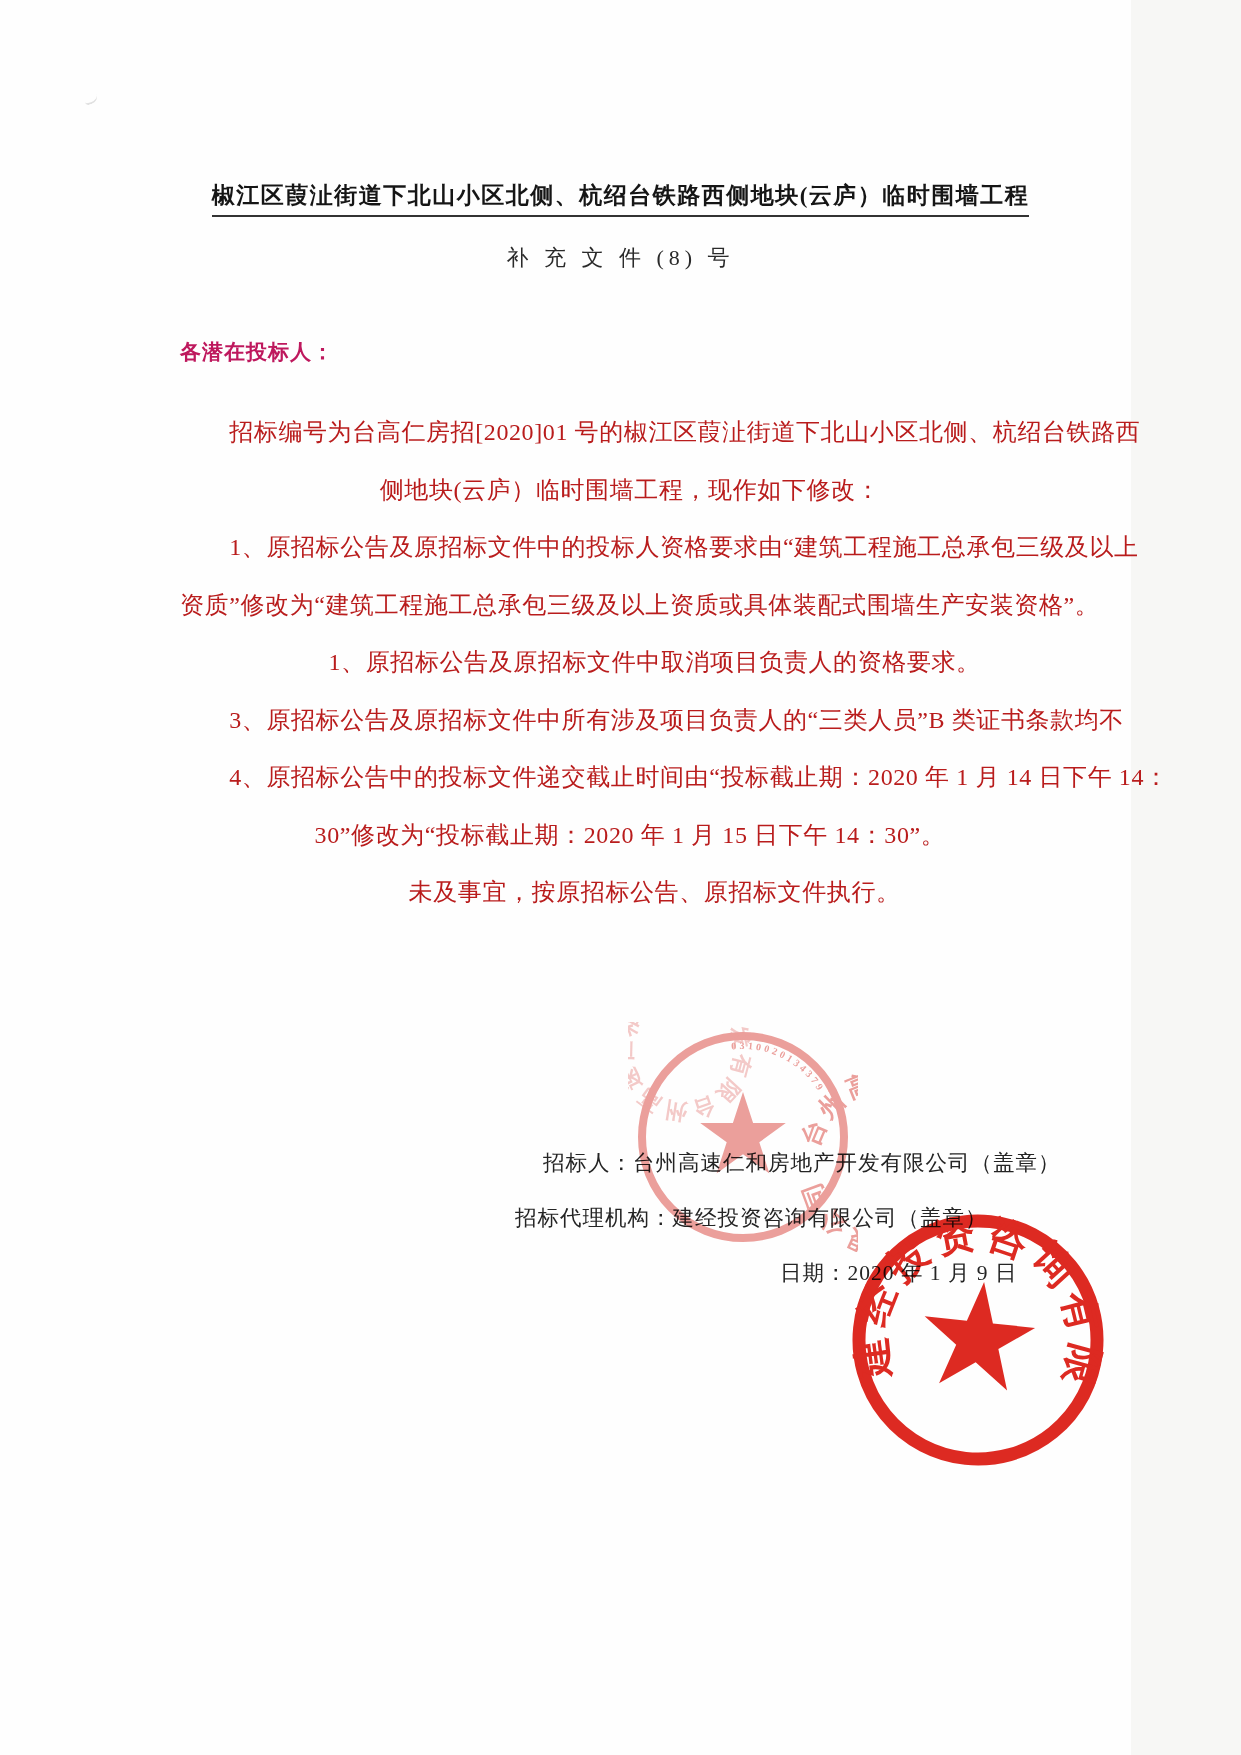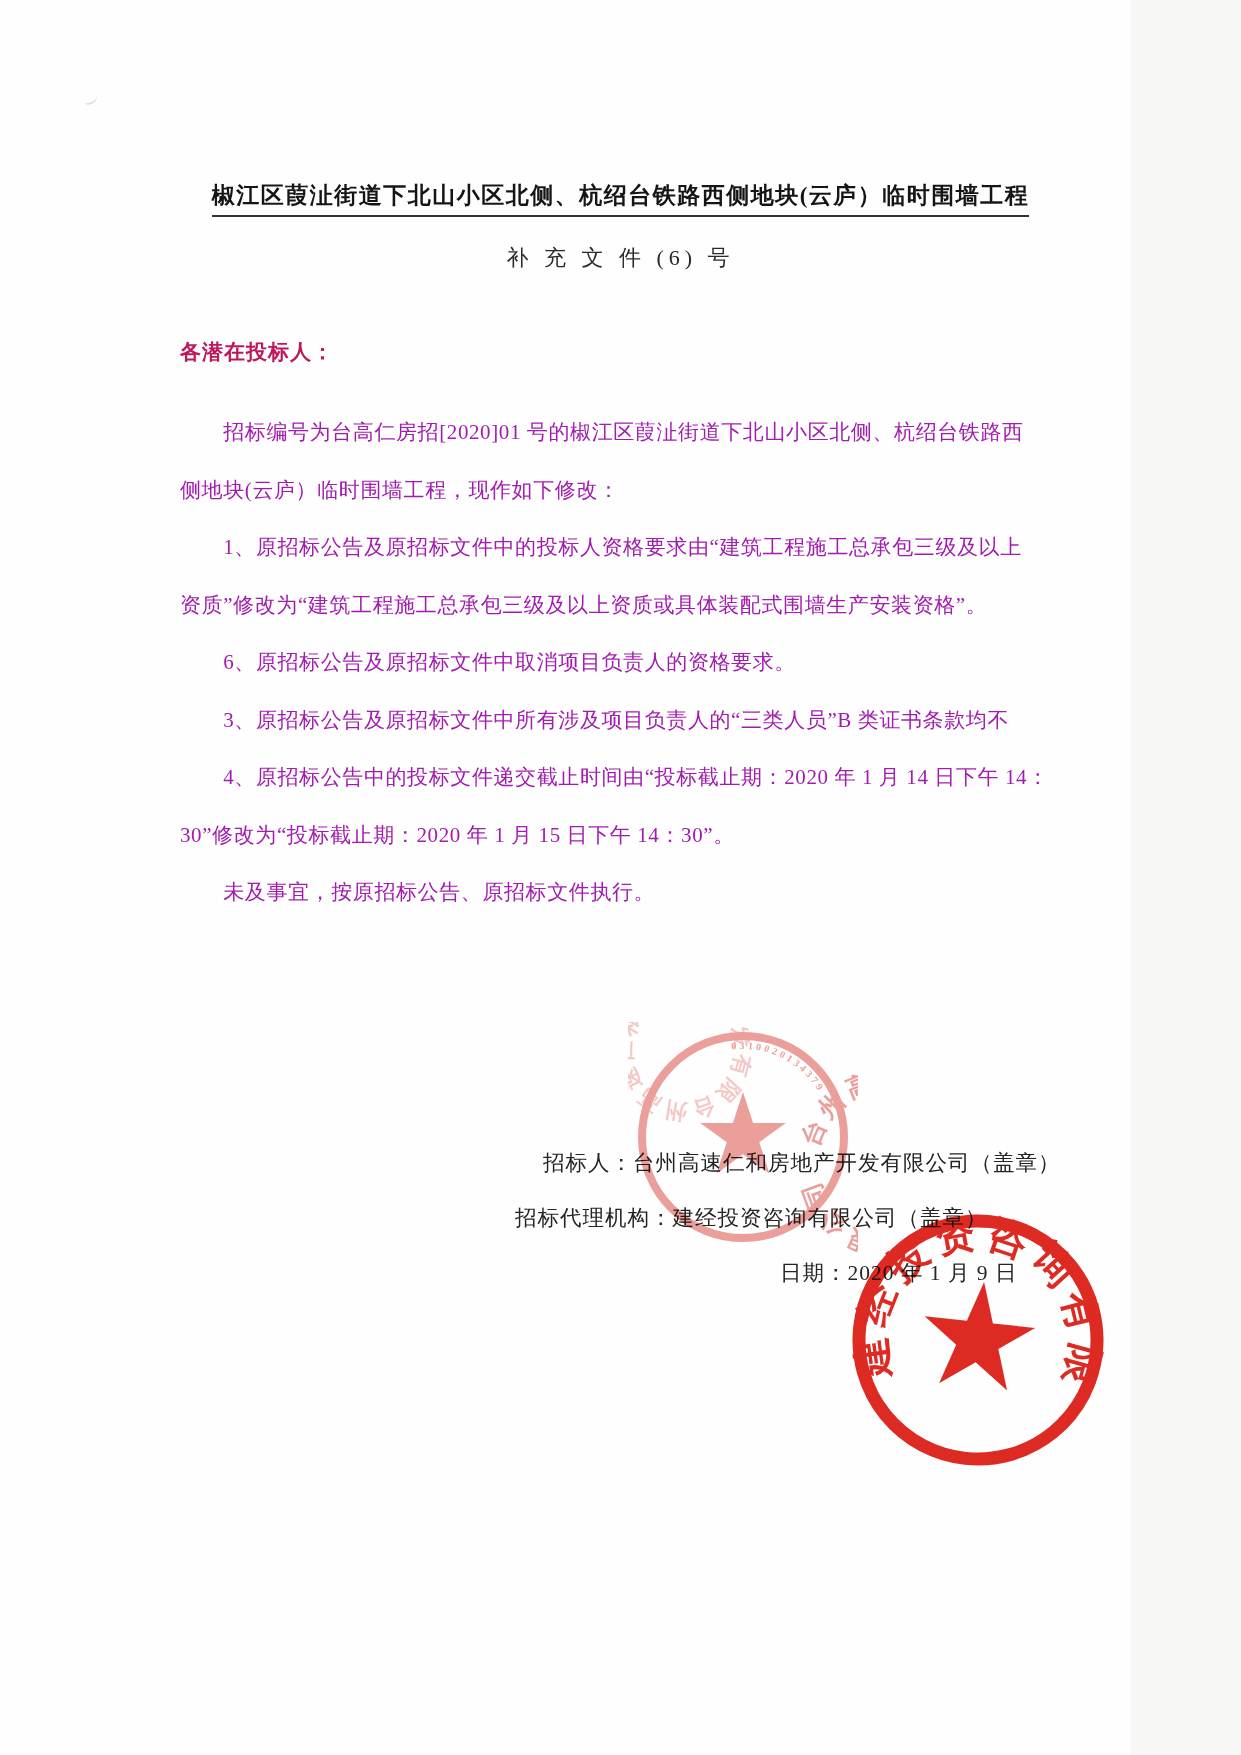--- a/index.html
+++ b/index.html
@@ -32,22 +32,22 @@
     position:absolute;left:0;top:243px;width:1241px;
     text-align:center;font-size:22px;color:#2a2a2a;letter-spacing:5px;
   }
   .salutation{
     position:absolute;left:180px;top:338px;
     font-family:"Liberation Sans","DejaVu Sans",sans-serif;
     font-weight:bold;font-size:21px;color:#be185d;letter-spacing:1px;
   }
   .body-lines{
     position:absolute;left:180px;top:404px;width:900px;
-    font-size:21px;line-height:57.5px;color:#a21caf;
-    letter-spacing:0.6px;white-space:nowrap;
+    font-size:24px;line-height:57.5px;color:#b91c1c;
+    letter-spacing:0.6px;white-space:nowrap;text-align:center;
   }
   .sig{
     position:absolute;font-size:21.5px;color:#242424;letter-spacing:1px;
     white-space:nowrap;
   }
   .sig-tenderer{left:515px;top:1148px;margin-left:28px;}
   .sig-agency{left:515px;top:1203px;}
   .sig-date{left:780px;top:1258px;}
   .stamp{
     position:absolute;mix-blend-mode:multiply;pointer-events:none;
@@ -60,30 +60,30 @@
 <body>
 
 <div class="page">
 
   <div class="scan-artifact"></div>
 
   <div class="title">
     <span class="u">椒江区葭沚街道下北山小区北侧、杭绍台铁路西侧地块(云庐）临时围墙工程</span>
   </div>
 
-  <div class="subtitle">补 充 文 件 (6) 号</div>
+  <div class="subtitle">补 充 文 件 (8) 号</div>
 
   <div class="salutation">各潜在投标人：</div>
 
   <div class="body-lines">
     <div>　　招标编号为台高仁房招[2020]01 号的椒江区葭沚街道下北山小区北侧、杭绍台铁路西</div>
     <div>侧地块(云庐）临时围墙工程，现作如下修改：</div>
     <div>　　1、原招标公告及原招标文件中的投标人资格要求由“建筑工程施工总承包三级及以上</div>
     <div>资质”修改为“建筑工程施工总承包三级及以上资质或具体装配式围墙生产安装资格”。</div>
-    <div>　　6、原招标公告及原招标文件中取消项目负责人的资格要求。</div>
+    <div>　　1、原招标公告及原招标文件中取消项目负责人的资格要求。</div>
     <div>　　3、原招标公告及原招标文件中所有涉及项目负责人的“三类人员”B 类证书条款均不</div>
     <div>　　4、原招标公告中的投标文件递交截止时间由“投标截止期：2020 年 1 月 14 日下午 14：</div>
     <div>30”修改为“投标截止期：2020 年 1 月 15 日下午 14：30”。</div>
     <div>　　未及事宜，按原招标公告、原招标文件执行。</div>
   </div>
 
   <div class="sig sig-tenderer">招标人：台州高速仁和房地产开发有限公司（盖章）</div>
   <div class="sig sig-agency">招标代理机构：建经投资咨询有限公司（盖章）</div>
   <div class="sig sig-date">日期：2020 年 1 月 9 日</div>
 

